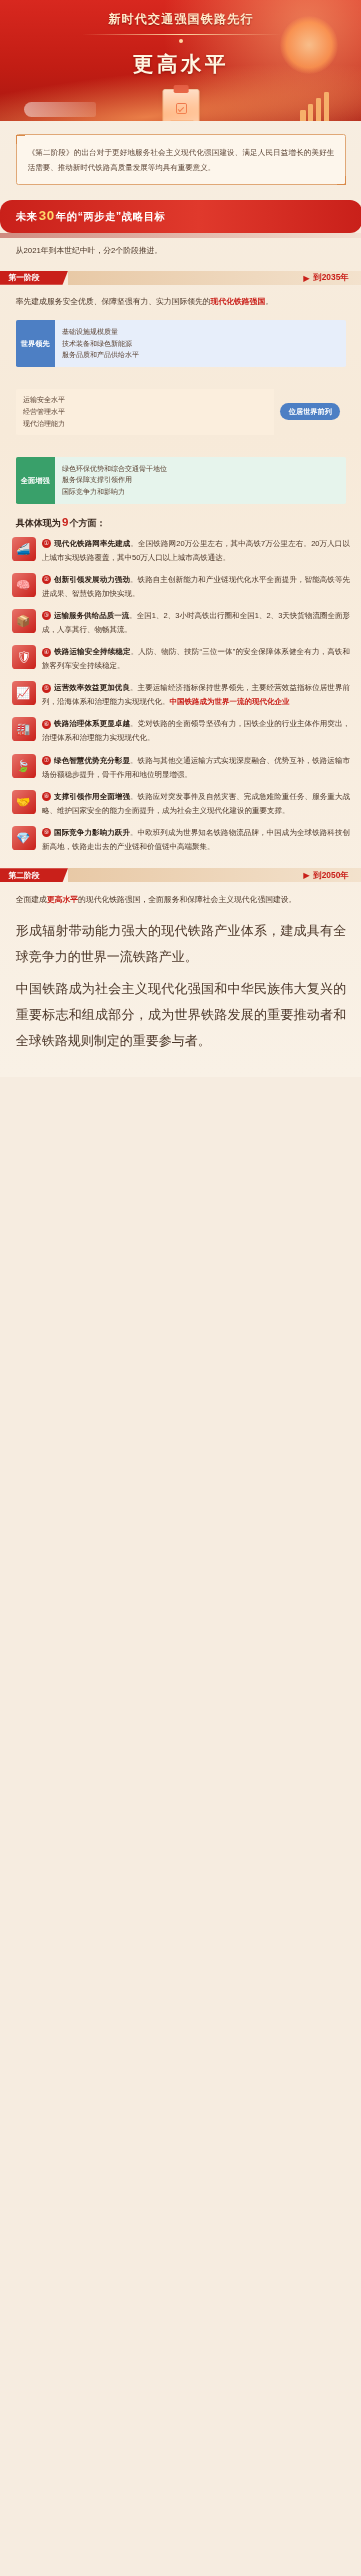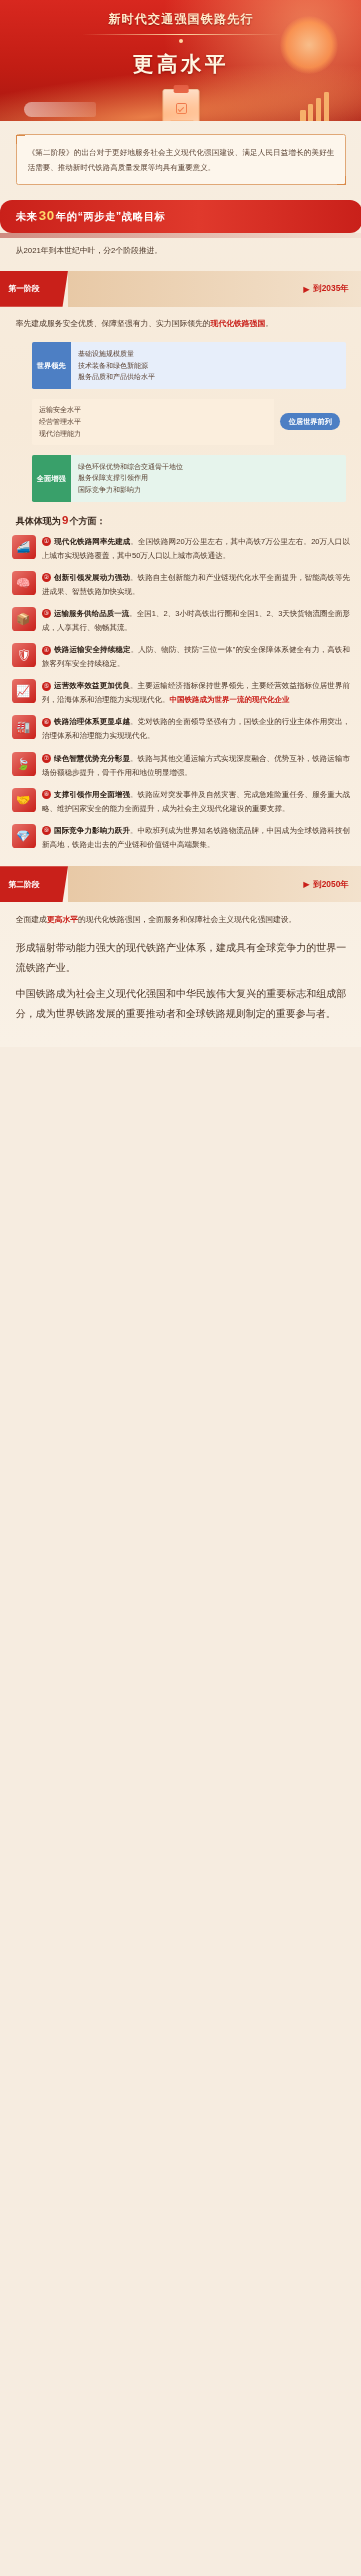--- a/index.html
+++ b/index.html
@@ -131,21 +131,21 @@
     background:linear-gradient(90deg,rgba(160,20,14,.45),rgba(160,20,14,.05));
   }
   .banner-note{
     padding:11px 15.7px 2.4px;
     font-size:7.8px; line-height:1.9; color:#4a3527; text-align:justify;
   }
 
   
   .stage{
     margin:9.6px 0 0;
-    display:flex; align-items:stretch; height:36px;
+    display:flex; align-items:stretch; height:14px;
   }
   .stage .tag{
     background:#c9201a; color:#fff; font-size:7.8px; font-weight:bold;
     padding:0 8.4px; display:flex; align-items:center;
     clip-path: polygon(0 0, 100% 0, 92% 100%, 0 100%);
     min-width:68px;
   }
   .stage .bar{
     flex:1; background:linear-gradient(90deg,#e8c9a6,#f3e2cd);
     display:flex; align-items:center; justify-content:flex-end;
@@ -154,21 +154,21 @@
   }
   .stage .bar .arrow{ margin-right:3.6px; color:#c9201a; }
 
   .lead{
     padding:9.6px 15.7px 1.2px;
     font-size:7.8px; line-height:1.95; color:#4a3527; text-align:justify;
   }
   .hl-red{ color:#c9201a; font-weight:bold; }
 
   
-  .blocks{ padding:9.6px 15.7px 0; display:flex; flex-direction:column; gap:10px;margin-left:16px;}
+  .blocks{ padding:9.6px 15.7px 0; display:flex; flex-direction:column; gap:22px;}
   .block{ display:flex; align-items:stretch; border-radius:1.8px; overflow:hidden;}
   .block .label{
     width:39px; flex:0 0 39px;
     display:flex; align-items:center; justify-content:center;
     color:#fff; font-size:7.2px; font-weight:bold; line-height:1.35; text-align:center;
     padding:4.8px 2.4px;
   }
   .block .body{
     flex:1; padding:5.4px 7.2px; font-size:7px; line-height:1.7; color:#5a4233;
     display:flex; align-items:center;
@@ -212,21 +212,21 @@
   .b2 .label{
     flex:0 0 37px; width:37px; color:#fff; font-size:7.2px; font-weight:bold;
     display:flex;align-items:center;justify-content:center;text-align:center;line-height:1.35;
   }
   .b2-pink .body{ background:#fbe9e7;} .b2-pink .label{ background:#e0564c;}
   .b2-teal .label{ background:#2f9e8f;} .b2-teal .body{ background:#e3f2ef;}
   .b2-gold .label{ background:#c79a3e;} .b2-gold .body{ background:#f7efda;}
 
   .tail{
     padding:9.6px 15.7px 17px;
-    font-size:10px; line-height:2; color:#4a3527; text-align:justify;
+    font-size:13px; line-height:2; color:#4a3527; text-align:justify;
   }
   .tail p{ margin-bottom:6px; }
 </style>
 </head>
 <body>
 
 <div class="page">
 
   <div class="hero">
     <div class="hero-sun"></div>

